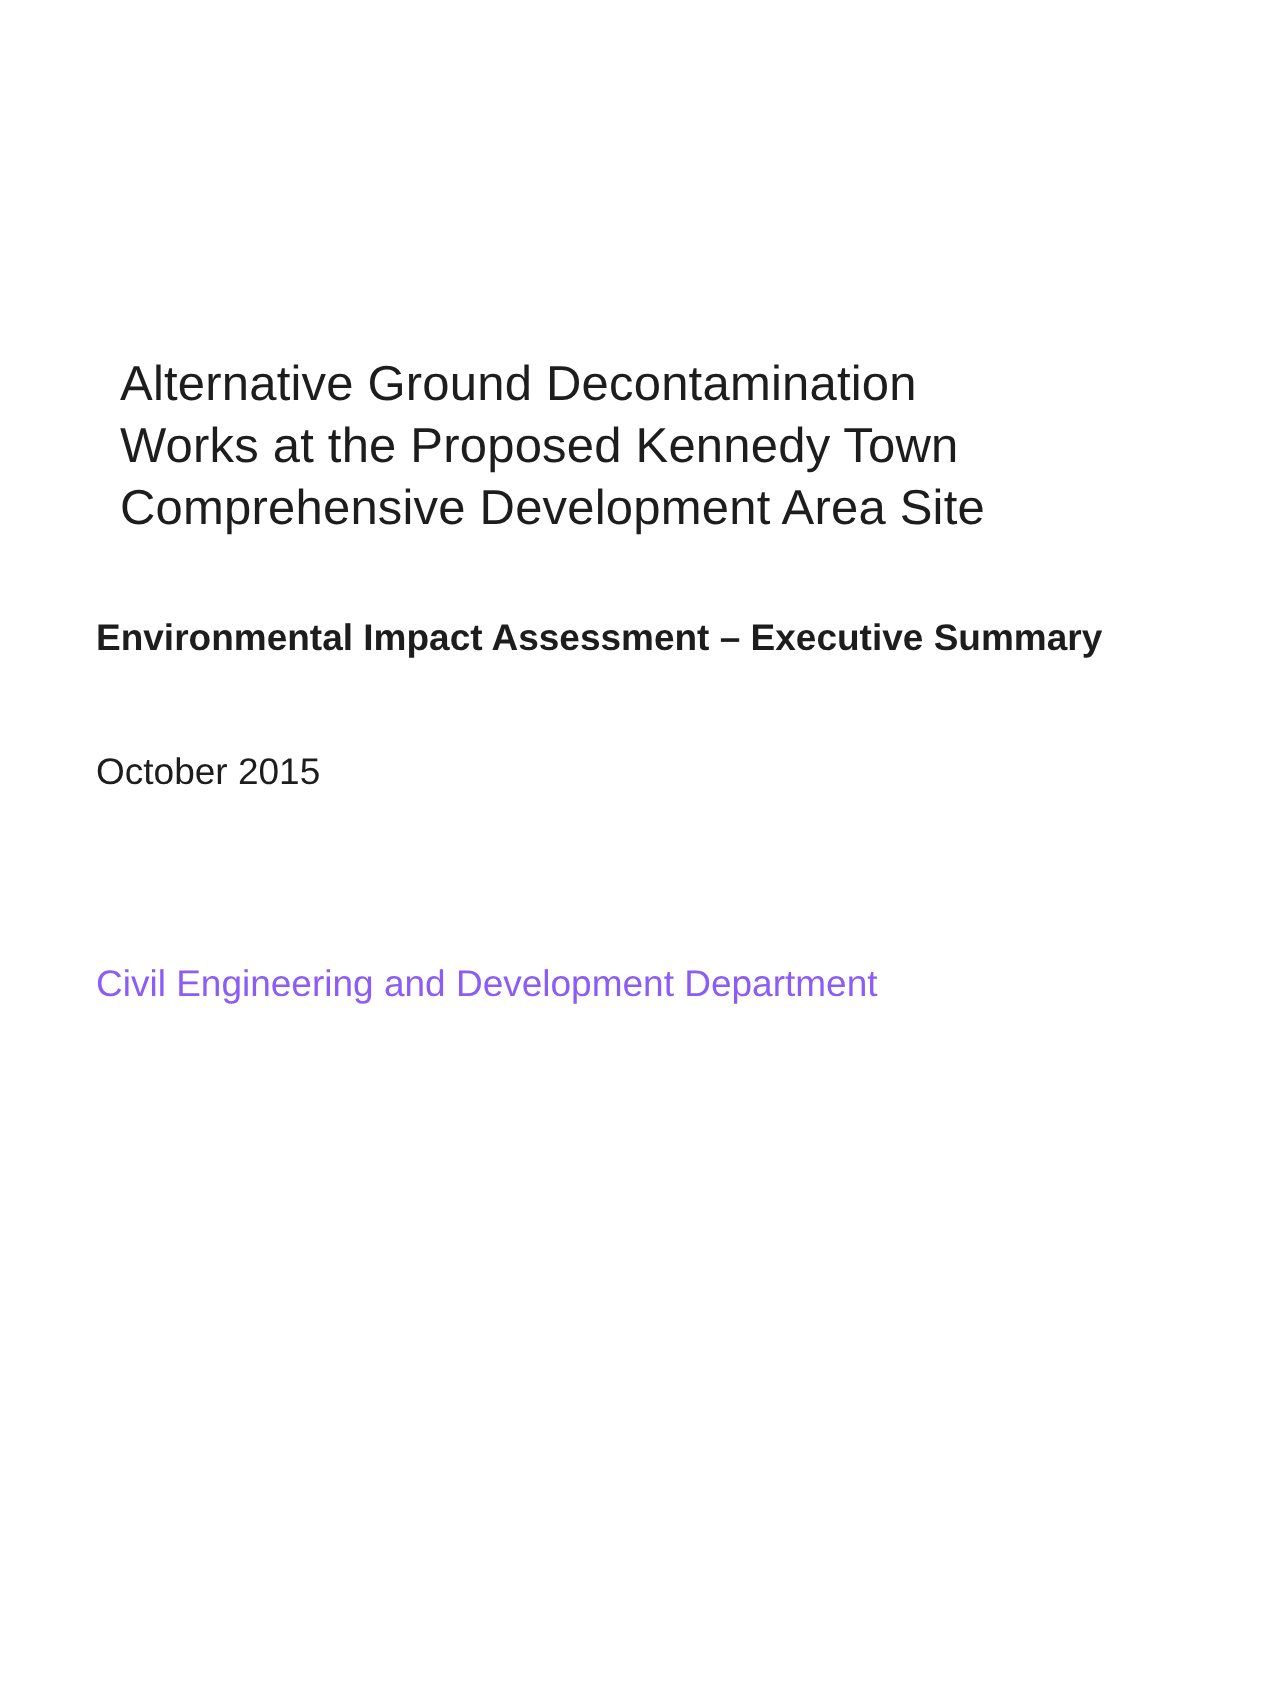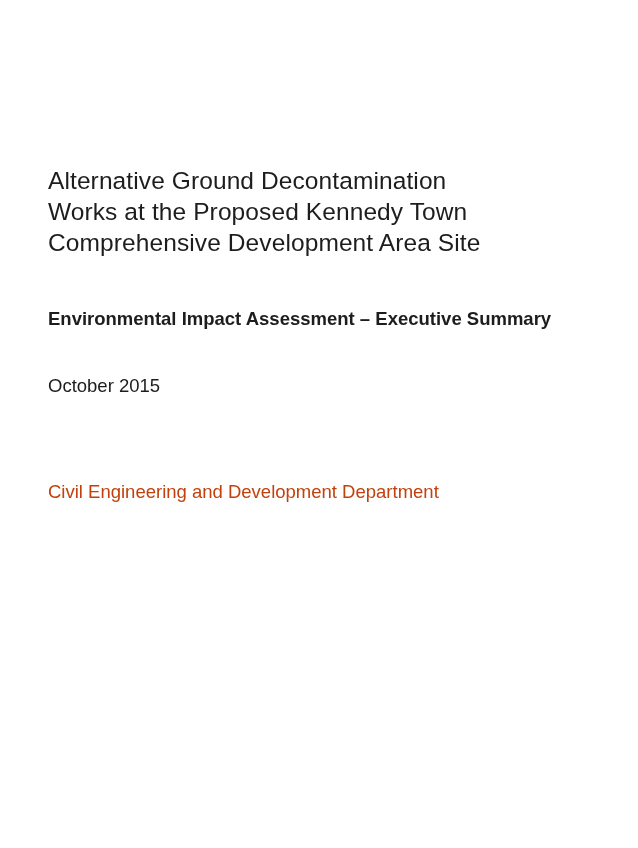--- a/index.html
+++ b/index.html
@@ -17,21 +17,21 @@
   }
   .page {
     position: absolute;
     inset: 0;
     background: #ffffff;
   }
   .doc-title {
     position: absolute;
     left: 48px;
     top: 165px;
-    margin: 0;
+    margin: 12px;
     font-size: 24.5px;
     line-height: 31px;
     font-weight: 400;
     letter-spacing: 0.1px;
     color: #1d1d1d;
   }
   .doc-title .title-line {
     display: block;
     white-space: nowrap;
   }
@@ -55,21 +55,21 @@
     color: #1d1d1d;
     white-space: nowrap;
   }
   .doc-org {
     position: absolute;
     left: 48px;
     top: 481px;
     font-size: 18.5px;
     line-height: 22px;
     font-weight: 400;
-    color: #c2410c;
+    color: #8b5cf6;
     white-space: nowrap;
   }
 </style>
 </head>
 <body>
 
 <div class="page">
 
   <h1 class="doc-title">
     <span class="title-line">Alternative Ground Decontamination</span>

